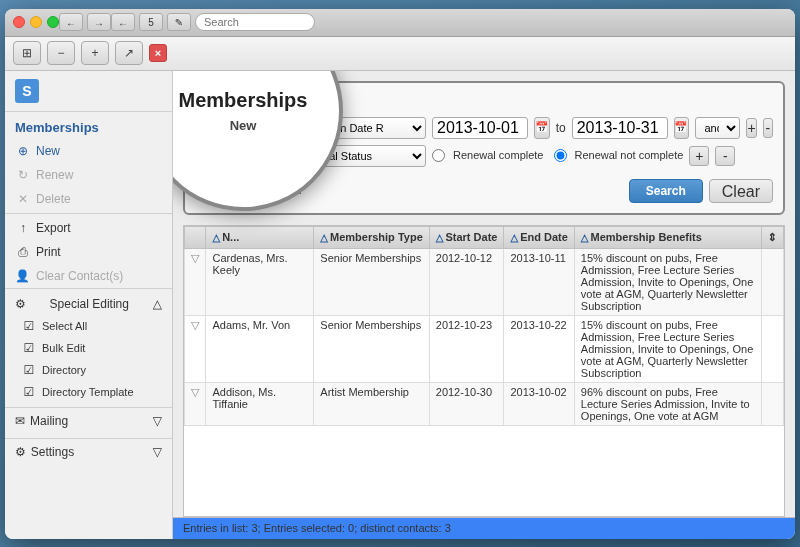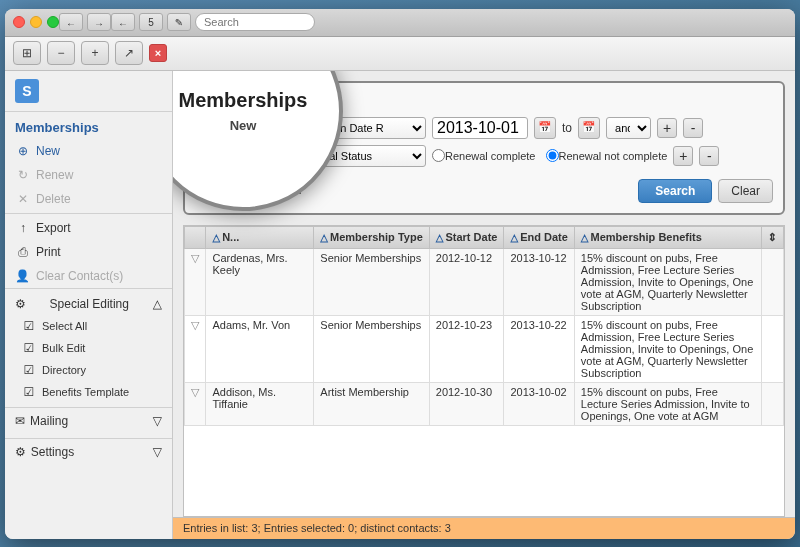--- a/index.html
+++ b/index.html
@@ -302,22 +302,21 @@
       font-size: 14px;
       color: #333;
     }
     .radio-group {
       display: flex;
       align-items: center;
       gap: 10px;
     }
     .radio-label {
       display: flex;
-      align-items: center;
-      gap: 0;
+      gap: 8px;
       font-size: 11px;
       color: #333;
       cursor: pointer;
     }
     .checkbox-label {
       display: flex;
       align-items: center;
       gap: 6px;
       font-size: 12px;
       color: #333;
@@ -338,21 +337,21 @@
       font-weight: bold;
       padding: 3px 16px;
       cursor: pointer;
       height: 24px;
     }
     .clear-btn {
       background: linear-gradient(180deg, #f0f0f0, #d8d8d8);
       border: 1px solid #aaa;
       border-radius: 4px;
       color: #333;
-      font-size: 12px;
+      font-size: 16px;
       padding: 3px 12px;
       cursor: pointer;
       height: 24px;
     }
     
     .table-area {
       flex: 1;
       overflow: auto;
       margin: 0 10px;
       border: 1px solid #c0c0c0;
@@ -386,21 +385,21 @@
     .td-expand {
       width: 16px;
       color: #888;
       cursor: pointer;
       text-align: center;
     }
     tr:nth-child(odd) td { background: #f8f8f8; }
     tr:nth-child(even) td { background: #fff; }
     
     .status-bar {
-      background: #fdba74;
+      background: #3b82f6;
       border-top: 1px solid #c0c0c0;
       height: 22px;
       display: flex;
       align-items: center;
       padding: 0 10px;
       font-size: 11px;
       color: #333;
     }
     
     .magnify-overlay {
@@ -550,21 +549,21 @@
         <div class="special-editing-item">
           <span class="sidebar-icon">☑</span>
           <span>Bulk Edit</span>
         </div>
         <div class="special-editing-item">
           <span class="sidebar-icon">☑</span>
           <span>Directory</span>
         </div>
         <div class="special-editing-item">
           <span class="sidebar-icon">☑</span>
-          <span>Benefits Template</span>
+          <span>Directory Template</span>
         </div>
       </div>
 
       <div class="sidebar-section">
         <div class="sidebar-section-toggle">
           <div style="display:flex;align-items:center;gap:5px;">
             <span>✉</span>
             <span>Mailing</span>
           </div>
           <span>▽</span>
@@ -600,20 +599,21 @@
           </div>
 
           <div class="search-row">
             <span class="search-label">Search Type:</span>
             <select class="search-select">
               <option>Expiring in Date R</option>
             </select>
             <input class="search-date-input" type="text" value="2013-10-01" style="">
             <div class="cal-btn">📅</div>
             <span class="to-label">to</span>
+            <input class="search-date-input" type="text" value="2013-10-31" style="">
             <div class="cal-btn">📅</div>
             <select class="and-select">
               <option>and</option>
             </select>
             <div class="plus-btn">+</div>
             <div class="minus-btn">-</div>
           </div>
 
           <div class="search-row">
             <span class="search-label">Search Type:</span>
@@ -659,40 +659,40 @@
               <th><span class="sort-arrow">△</span>Membership Benefits</th>
               <th style="width:16px;">⇕</th>
             </tr>
           </thead>
           <tbody id="table-body">
           <tr>
     <td class="td-expand">▽</td>
     <td>Cardenas, Mrs. Keely</td>
     <td>Senior Memberships</td>
     <td>2012-10-12</td>
-    <td>2013-10-12</td>
+    <td>2013-10-11</td>
     <td style="max-width:200px;">15% discount on pubs, Free Admission, Free Lecture Series Admission, Invite to Openings, One vote at AGM, Quarterly Newsletter Subscription</td>
     <td></td>
   </tr>
               <tr>
     <td class="td-expand">▽</td>
     <td>Adams, Mr. Von</td>
     <td>Senior Memberships</td>
     <td>2012-10-23</td>
     <td>2013-10-22</td>
     <td style="max-width:200px;">15% discount on pubs, Free Admission, Free Lecture Series Admission, Invite to Openings, One vote at AGM, Quarterly Newsletter Subscription</td>
     <td></td>
   </tr>
               <tr>
     <td class="td-expand">▽</td>
     <td>Addison, Ms. Tiffanie</td>
     <td>Artist Membership</td>
     <td>2012-10-30</td>
     <td>2013-10-02</td>
-    <td style="max-width:200px;">15% discount on pubs, Free Lecture Series Admission, Invite to Openings, One vote at AGM</td>
+    <td style="max-width:200px;">96% discount on pubs, Free Lecture Series Admission, Invite to Openings, One vote at AGM</td>
     <td></td>
   </tr>
             </tbody>
         </table>
       </div>
 
       <div class="status-bar">
         <span>Entries in list: 3; Entries selected: 0; distinct contacts: 3</span>
       </div>
     </div>

